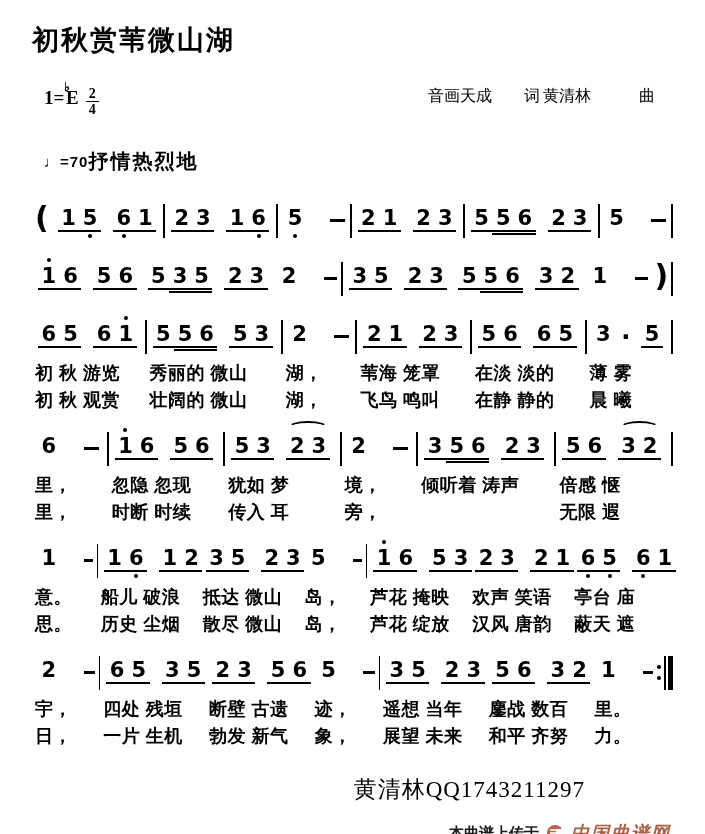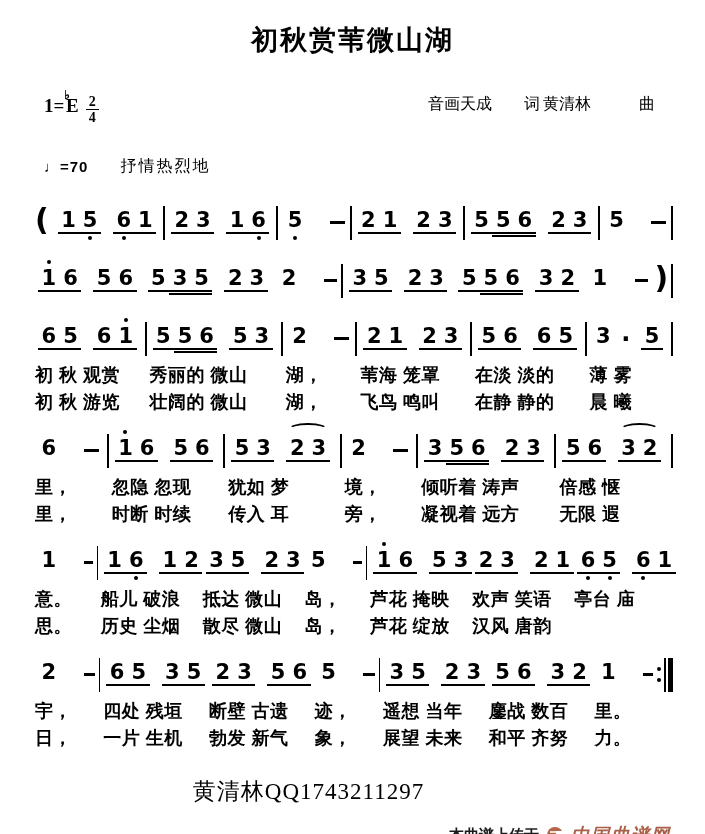--- a/index.html
+++ b/index.html
@@ -6,41 +6,41 @@
   html,body { margin:0; padding:0; }
   body {
     width:705px; height:834px;
     background:#ffffff; color:#000;
     font-family:"Liberation Sans", sans-serif;
     padding:12px 32px 8px 32px;
     overflow:hidden;
   }
   
   .title {
-    text-align:center; font-size:27px; font-weight:bold;
-    letter-spacing:2px; margin:10px 0 36px 0;
+    text-align:left; font-size:27px; font-weight:bold;
+    letter-spacing:2px; margin:10px 0 28px 0;
   }
   .meta-row {
     display:flex; justify-content:space-between; align-items:flex-start;
     margin:0 18px 0 12px; height:52px;
   }
   .keysig {
     font-family:"Liberation Serif", serif; font-size:19px; font-weight:bold;
     display:flex; gap:7px;
   }
   .keysig .flat { font-size:12px; vertical-align:super; position:relative; top:-6px; margin-right:-4px;}
   .frac { display:inline-flex; flex-direction:column; align-items:center;
           font-size:14px; line-height:1.1; font-weight:bold; }
   .frac .den { border-top:1.6px solid #000; padding:0 3px; }
   .credits { display:flex; flex-direction:row; gap:3px; font-size:16px; }
   .credit-row { display:flex; width:112px; justify-content:space-between; }
-  .tempo-row { display:flex; align-items:center; gap:32px;
+  .tempo-row { display:flex; align-items:center; 
                margin:10px 0 22px 12px; font-size:15px; }
   .tempo-mark { font-weight:bold; letter-spacing:1px; }
-  .tempo-expr { font-weight:normal; font-size:16px; letter-spacing:2px; }
+  .tempo-expr { font-weight:bold; font-size:20px; letter-spacing:2px; }
 
   
   #score { margin-top:4px; }
   .score-line { display:flex; width:100%; margin-bottom:11px; }
   .measure { flex:1 1 auto; display:flex; flex-direction:column; min-width:0; }
   .notes-row { display:flex; align-items:center; height:47px; width:100%; }
   .barline { margin-left:auto; width:2px; height:34px; background:#000; }
   .note-group {
     position:relative; display:inline-flex; margin:0 6px;
     font-family:"DejaVu Sans", sans-serif; font-weight:bold; font-size:21px;
@@ -71,21 +71,21 @@
   .lyric-row { font-size:18px; line-height:27px; white-space:nowrap;
                font-weight:bold; letter-spacing:0.5px; padding-left:3px; }
   .end-repeat { margin-left:auto; display:flex; align-items:center; height:34px; }
   .rep-dots { display:flex; flex-direction:column; gap:7px; margin-right:3px; }
   .rep-dot { width:4px; height:4px; border-radius:50%; background:#000; }
   .bar-thin { width:2px; height:34px; background:#000; margin-right:2px; }
   .bar-thick { width:5px; height:34px; background:#000; }
 
   
   .contact-line {
-    text-align:center; padding-right:88px; margin-top:24px;
+    text-align:right; padding-right:88px; margin-top:24px;
     font-family:"Liberation Serif", serif; font-size:23px; letter-spacing:1px;
   }
   .site-line { display:flex; justify-content:flex-end; align-items:center;
                gap:7px; margin-top:16px; padding-right:2px; }
   .upload-note { font-size:15px; font-weight:bold; color:#1a1a1a; }
   .site-name { font-size:18px; font-weight:bold; font-style:italic;
                font-family:"Liberation Serif", serif; letter-spacing:2px; }
   .site-logo { display:inline-flex; }
 </style>
 </head>
@@ -324,22 +324,22 @@
             </span>
           </span>
           <span class="note-group">
             <span class="note-part u1">
               <span class="nch">6</span>
               <span class="nch">1<span class="dot-hi"></span></span>
             </span>
           </span>
           <span class="barline"></span>
         </div>
+        <div class="lyric-row">初 秋 游览</div>
         <div class="lyric-row">初 秋 观赏</div>
-        <div class="lyric-row">初 秋 游览</div>
       </div>
       <div class="measure">
         <div class="notes-row">
           <span class="note-group">
             <span class="note-part u1">
               <span class="nch">5</span>
             </span>
             <span class="note-part u2">
               <span class="nch">5</span>
               <span class="nch">6</span>
@@ -505,21 +505,20 @@
           </span>
           <span class="note-group">
             <span class="note-part u1">
               <span class="nch">2</span>
               <span class="nch">3</span>
             </span>
           </span>
           <span class="barline"></span>
         </div>
         <div class="lyric-row">倾听着 涛声</div>
-        <div class="lyric-row">凝视着 远方</div>
       </div>
       <div class="measure">
         <div class="notes-row">
           <span class="note-group">
             <span class="note-part u1">
               <span class="nch">5</span>
               <span class="nch">6</span>
             </span>
           </span>
           <span class="note-group">
@@ -648,20 +647,21 @@
           </span>
           <span class="note-group">
             <span class="note-part u1">
               <span class="nch">6<span class="dot-lo"></span></span>
               <span class="nch">1</span>
             </span>
           </span>
           <span class="barline"></span>
         </div>
         <div class="lyric-row">亭台 庙</div>
+        <div class="lyric-row">蔽天 遮</div>
       </div>
     </div>
     <div class="score-line">
       <div class="measure">
         <div class="notes-row">
           <span class="note-group">
             <span class="note-part u0">
               <span class="nch">2</span>
             </span>
           </span>

